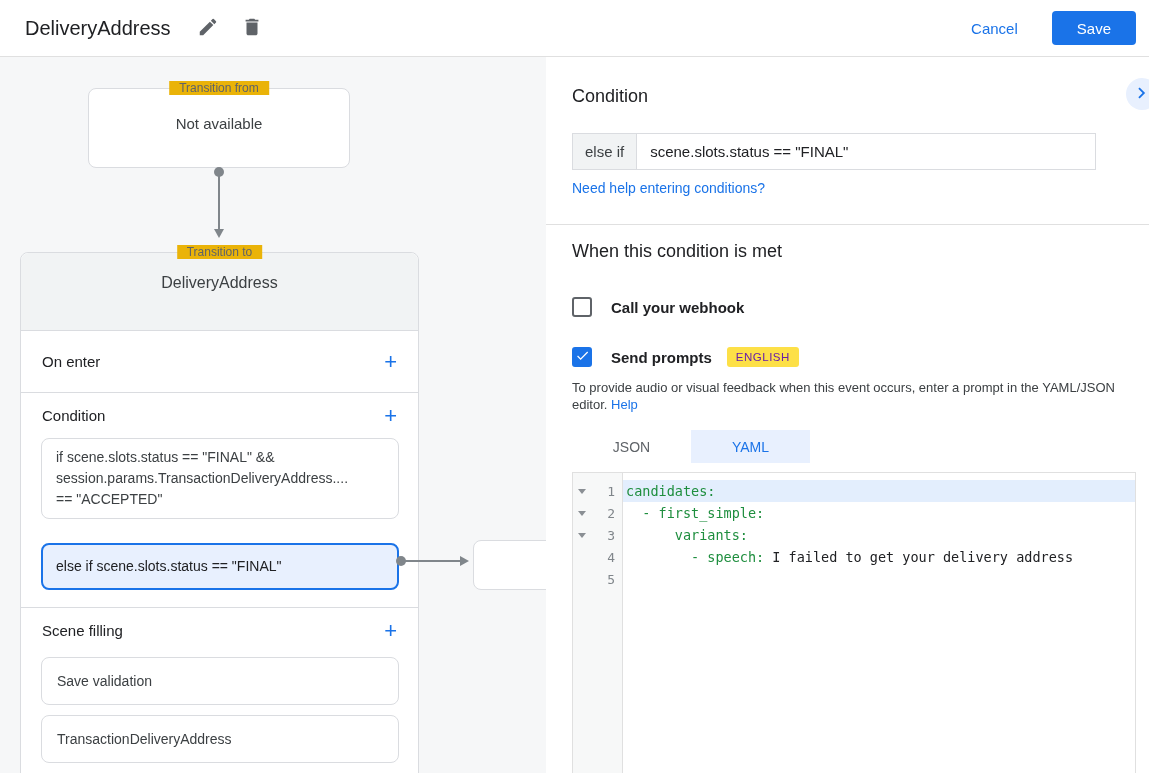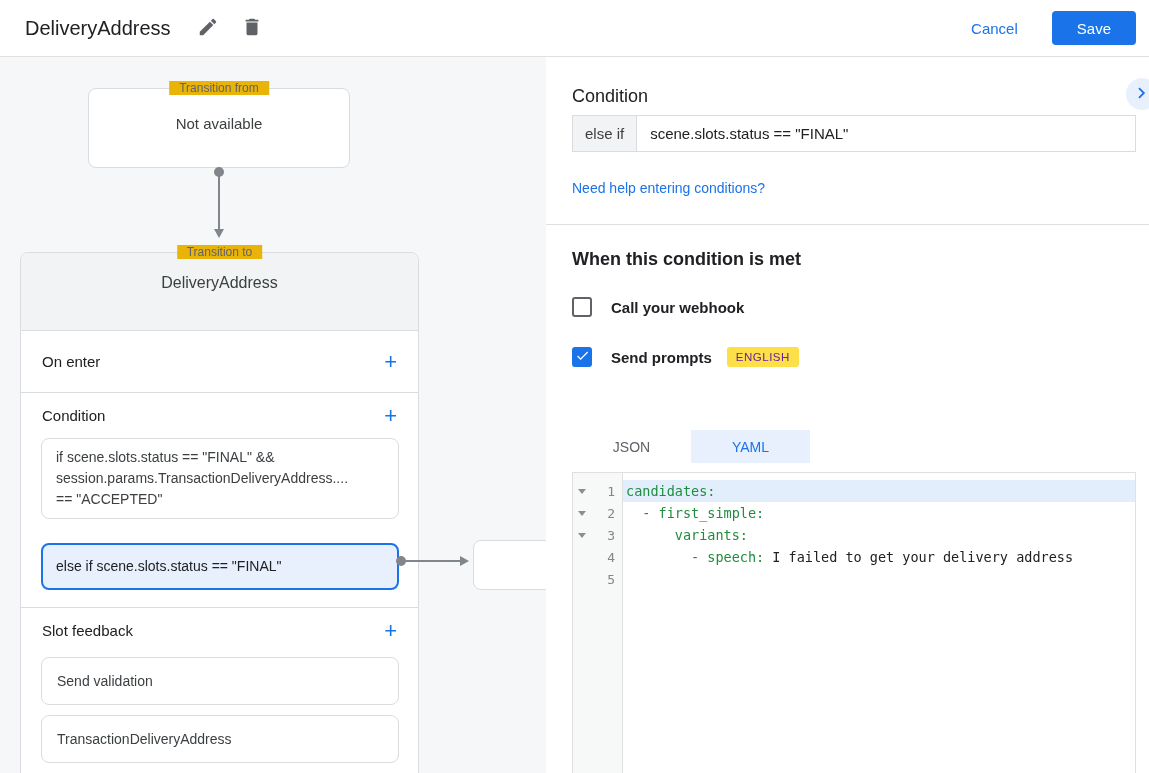--- a/index.html
+++ b/index.html
@@ -64,30 +64,30 @@
 
   .target-box { position:absolute; left:473px; top:483px; width:95px; height:50px; background:#fff;
                 border:1px solid #dadce0; border-radius:8px; }
 
   
   .chevron-btn { position:absolute; right:-9px; top:21px; width:32px; height:32px; border-radius:50%;
                  background:#e8f0fe; border:none; cursor:pointer; display:flex; align-items:center;
                  justify-content:center; }
   .panel-h { position:absolute; left:26px; font-size:18px; font-weight:400; color:#202124; }
   .h-condition { top:29px; }
-  .cond-input-group { position:absolute; left:26px; top:58px; width:564px; height:37px;
+  .cond-input-group { position:absolute; left:26px; top:76px; width:524px; height:37px;
                       border:1px solid #dadce0; display:flex; background:#0ea5e9; }
   .cond-op { background:#f1f3f4; border-right:1px solid #dadce0; display:flex; align-items:center;
              padding:0 12px; font-size:15px; color:#3c4043; flex:none; }
   .cond-value { flex:1; border:none; outline:none; font-family:inherit; font-size:15px; color:#202124;
                 padding:0 13px; background:#fff; }
   .help-link { position:absolute; left:26px; top:123px; font-size:14px; color:#1a73e8;
                text-decoration:none; cursor:pointer; }
   .divider { position:absolute; left:0; top:167px; width:100%; height:1px; background:#e0e0e0; }
-  .h-when { top:192px;font-weight:bold; }
+  .h-when { top:184px; }
   .check-row { position:absolute; left:26px; display:flex; align-items:center; }
   .row-webhook { top:240px; }
   .row-prompts { top:290px; }
   .checkbox { width:20px; height:20px; border:2px solid #5f6368; border-radius:3px; background:#fff;
               margin-right:19px; cursor:pointer; display:flex; align-items:center; justify-content:center; flex:none; }
   .checkbox.checked { background:#1a73e8; border-color:#1a73e8; }
   .check-label { font-size:15px; font-weight:700; color:#202124; }
   .lang-badge { margin-left:15px; background:#fde047; color:#681da8; font-size:11.5px; font-weight:500;
                 letter-spacing:.5px; padding:4px 9px; border-radius:3px; }
   .desc { position:absolute; left:26px; top:322px; width:562px; font-size:13px; color:#3c4043;
@@ -172,24 +172,24 @@
             <button class="plus">+</button>
           </div>
           <div class="cond-box">if scene.slots.status == "FINAL" &amp;&amp;
 session.params.TransactionDeliveryAddress....
 == "ACCEPTED"</div>
           <div class="cond-box selected">else if scene.slots.status == "FINAL"</div>
         </div>
 
         <div class="sec-slot">
           <div class="title-row">
-            <span class="sec-title">Slot feedback</span>
+            <span class="sec-title">Scene filling</span>
             <button class="plus">+</button>
           </div>
-          <div class="slot-box">Send validation</div>
+          <div class="slot-box">Save validation</div>
           <div class="slot-box">TransactionDeliveryAddress</div>
         </div>
       </div>
 
       <span class="dot" style="left:396px; top:499px;"></span>
       <span class="hline" style="left:405px; top:503px; width:56px;"></span>
       <span class="arrow-right" style="left:460px; top:499px;"></span>
       <div class="target-box"></div>
     </div>
 
@@ -226,20 +226,21 @@
           <span>
             <svg width="15" height="15" viewBox="0 0 24 24" fill="#ffffff">
                 <path d="M9 16.2 4.8 12l-1.4 1.4L9 19 21 7l-1.4-1.4z"></path>
               </svg>
           </span>
         </span>
         <span class="check-label">Send prompts</span>
         <span class="lang-badge">ENGLISH</span>
       </div>
 
+      <p class="desc"><span>To provide audio or visual feedback when this event occurs, enter a prompt in the YAML/JSON editor. </span><a>Help</a></p>
 
       <div class="tabs">
         <button class="tab">JSON</button>
         <button class="tab active">YAML</button>
       </div>
 
       <div class="editor">
         <div class="gutter">
           <div class="gutter-row">
               <span class="fold-icon"></span>

